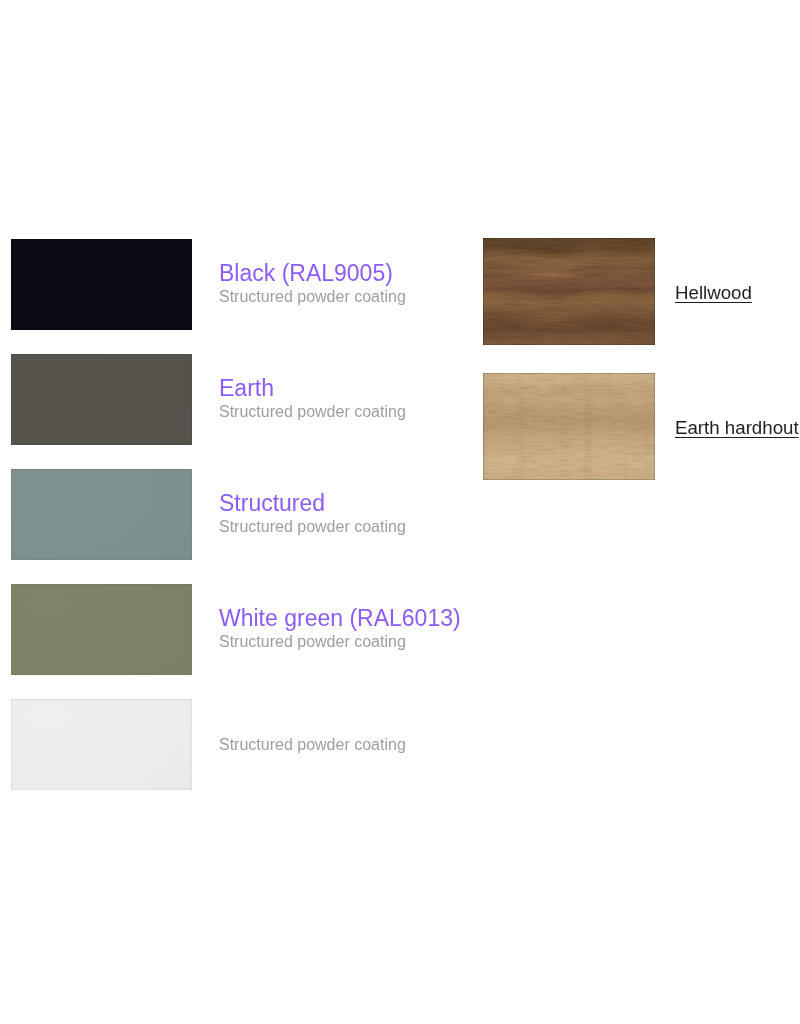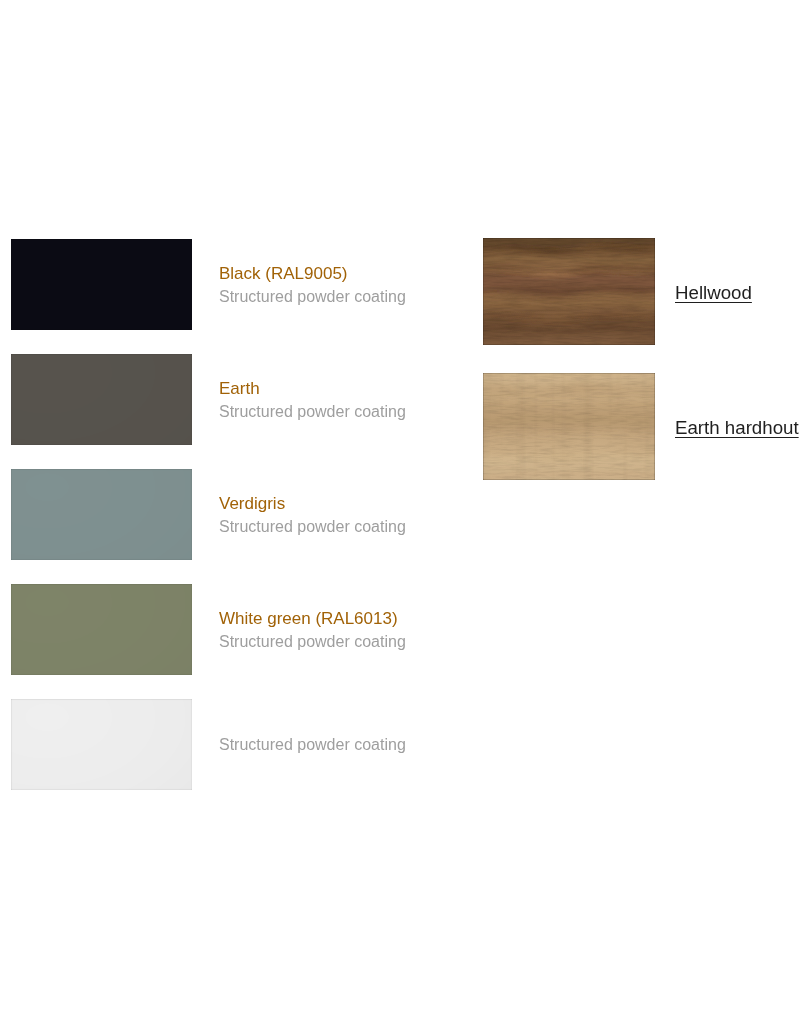--- a/index.html
+++ b/index.html
@@ -54,23 +54,23 @@
   .coating-text {
     position: absolute;
     left: 208px;
     top: 0;
     height: 91px;
     display: flex;
     flex-direction: column;
     justify-content: center;
   }
   .coating-title {
-    font-size: 17px;
+    font-size: 23px;
     line-height: 25px;
-    color: #a16207;
+    color: #8b5cf6;
     white-space: nowrap;
   }
   .coating-sub {
     font-size: 16px;
     line-height: 22px;
     color: #9e9e9e;
     white-space: nowrap;
   }
 
   
@@ -145,21 +145,21 @@
       <div class="coating-text">
         <div class="coating-title">Earth</div>
         <div class="coating-sub">Structured powder coating</div>
       </div>
     </div>
     <div class="coating-row">
       <div class="coating-chip" style="background: rgb(127, 145, 145);">
         <div class="sheen"></div>
       </div>
       <div class="coating-text">
-        <div class="coating-title">Verdigris</div>
+        <div class="coating-title">Structured</div>
         <div class="coating-sub">Structured powder coating</div>
       </div>
     </div>
     <div class="coating-row">
       <div class="coating-chip" style="background: rgb(126, 132, 104);">
         <div class="sheen"></div>
       </div>
       <div class="coating-text">
         <div class="coating-title">White green (RAL6013)</div>
         <div class="coating-sub">Structured powder coating</div>

